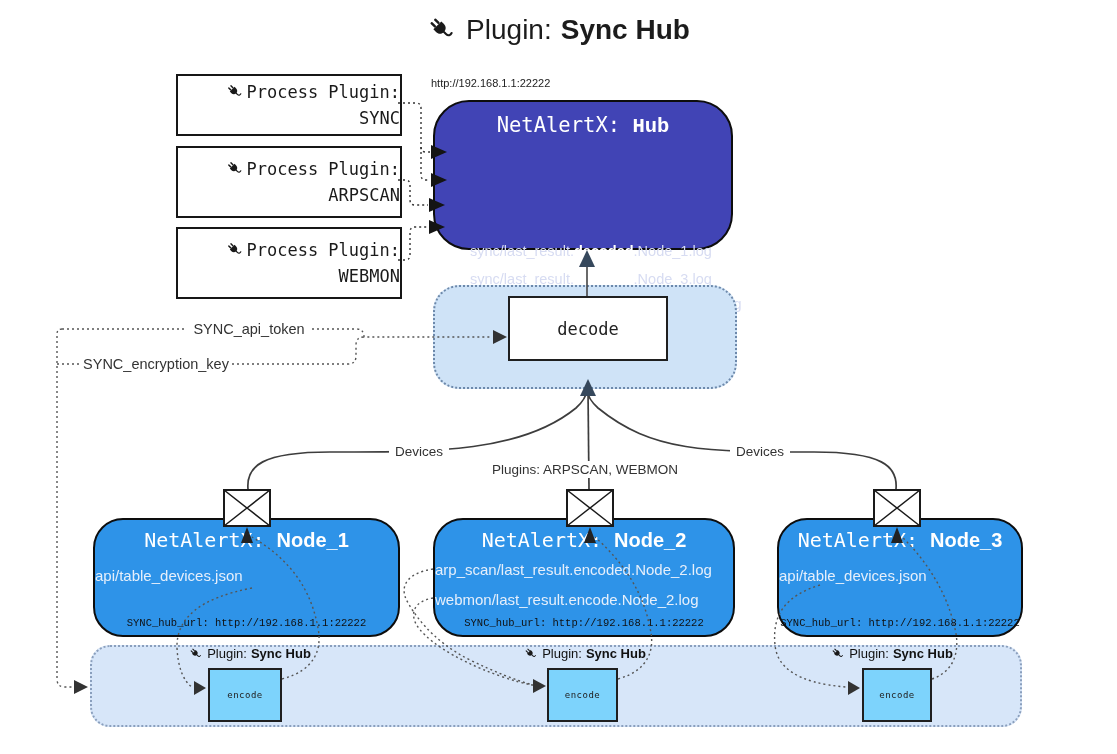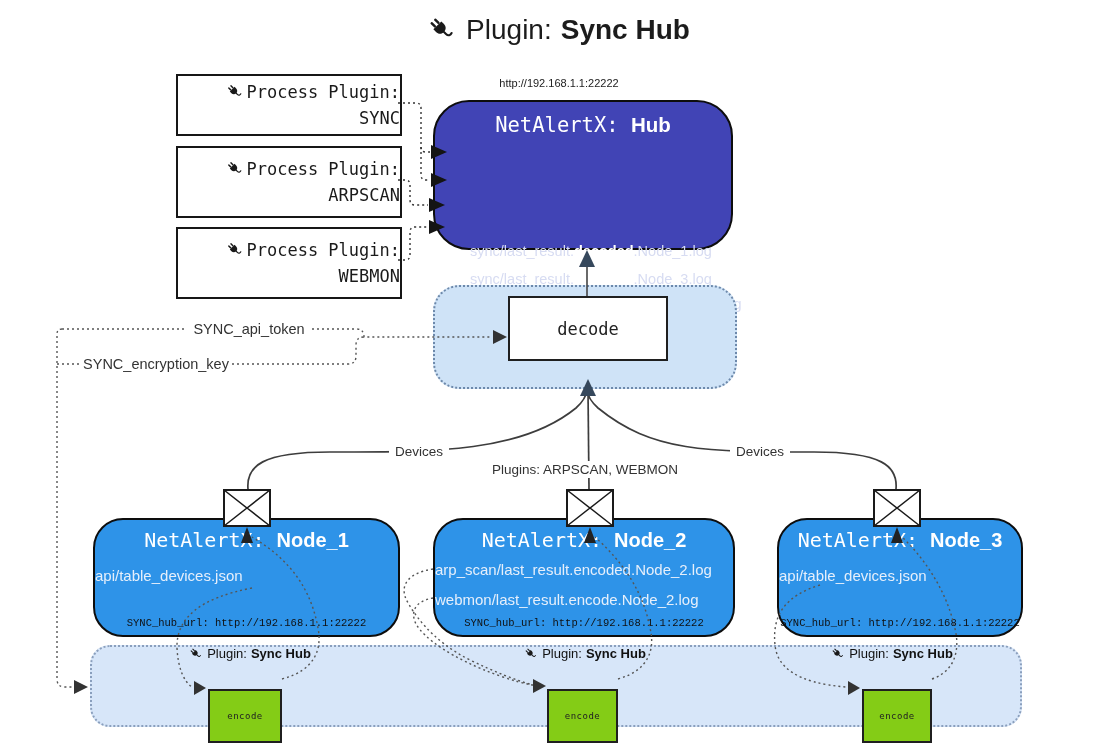--- a/index.html
+++ b/index.html
@@ -12,26 +12,26 @@
   .title{left:0;right:0;top:14px;display:flex;justify-content:center;align-items:center;gap:9px;
          font-size:28px;color:#1c1c1c;}
   .title b{font-weight:700;}
 
   
   .pbox{background:#fff;border:2px solid #161616;display:flex;flex-direction:column;
         align-items:flex-end;justify-content:center;font-size:17px;line-height:1.55;}
   .pbox .l1{display:flex;align-items:center;gap:2px;}
 
   
-  .huburl{left:409px;top:77px;width:300px;text-align:center;font-size:11px;color:#222;}
+  .huburl{left:431px;top:77px;width:300px;text-align:left;font-size:11px;color:#222;}
   .hub{left:433px;top:100px;width:300px;height:150px;border-radius:36px;
        background:var(--hub,#4144b5);border:2px solid #0d0d0d;box-sizing:border-box;}
   .hub-title{left:0;right:0;top:11px;text-align:center;color:#fff;font-size:20.5px;}
   .hub-title .mono{font-size:20.5px;}
-  .hub-title b{font-family:Liberation Sans, sans-serif;font-weight:700;}
+  .hub-title b{font-family:Liberation Mono, monospace;font-weight:700;}
   .hlog{left:35px;width:280px;height:22px;font-size:14.5px;color:#d7dcf2;white-space:nowrap;}
   .hlog b{color:#ffffff;}
 
   
   .dpanel{left:433px;top:285px;width:304px;height:104px;border-radius:26px;
           background:var(--panel,#cfe3f7);border:2px dotted #6d89ab;box-sizing:border-box;}
   .dbox{left:508px;top:296px;width:160px;height:65px;background:#fff;border:2px solid #1f1f1f;
         box-sizing:border-box;display:flex;align-items:center;justify-content:center;
         font-size:17px;color:#222;}
 
@@ -42,21 +42,21 @@
   .ntitle b{font-family:"Liberation Sans",sans-serif;font-weight:700;}
   .nfile{left:0;right:0;text-align:left;color:#e6effb;font-size:15px;white-space:nowrap;}
   .nurl{left:0;right:0;bottom:6px;text-align:center;color:#101010;font-size:10.5px;font-family:Liberation Mono, monospace;}
 
   
   .bar{left:90px;top:645px;width:932px;height:82px;border-radius:20px;
        background:var(--bar,#d7e6f9);border:2px dotted #8a9fbd;box-sizing:border-box;}
   .plabel{top:646px;width:220px;display:flex;justify-content:center;align-items:center;gap:4px;
           font-size:13px;color:#111;}
   .plabel b{font-weight:700;}
-  .ebox{top:689px;height:54px;background:#84cc16;border:2.5px solid #1f1f1f;box-sizing:border-box;
+  .ebox{top:668px;height:54px;background:#7dd3fc;border:2.5px solid #1f1f1f;box-sizing:border-box;
         display:flex;align-items:center;justify-content:center;
         font-family:"DejaVu Sans Mono","Liberation Mono",monospace;
         font-size:9px;letter-spacing:.5px;color:#222;}
 
   .overlay{position:absolute;left:0;top:0;width:1117px;height:754px;pointer-events:none;}
   .plug{flex:0 0 auto;}
   svg text{font-family:"Liberation Sans",sans-serif;fill:#333;}
 </style>
 </head>
 <body>

